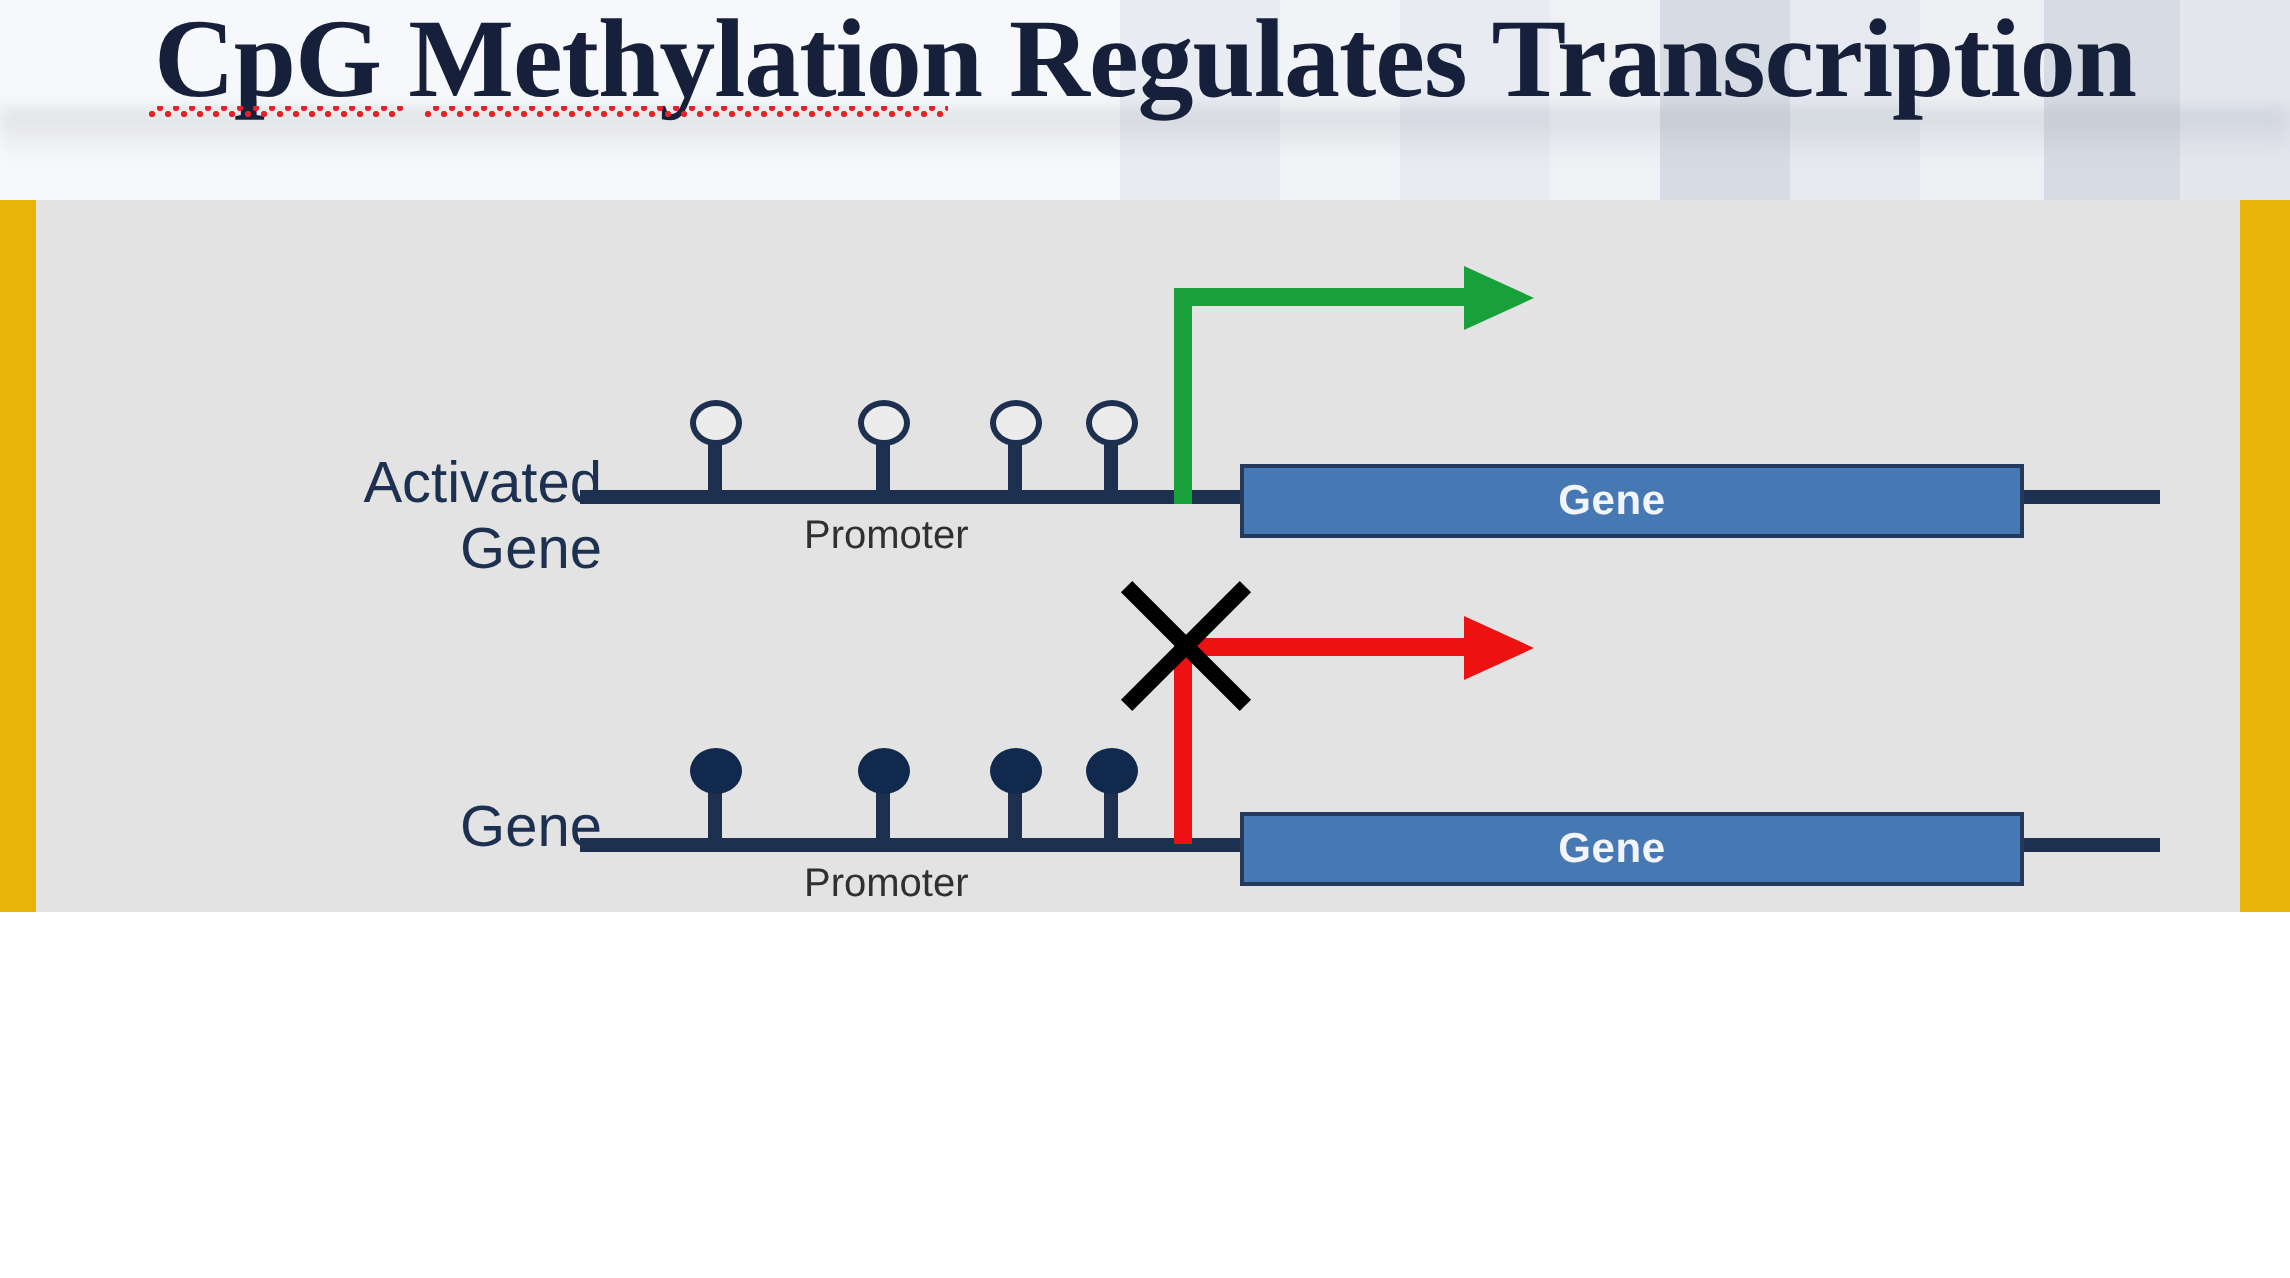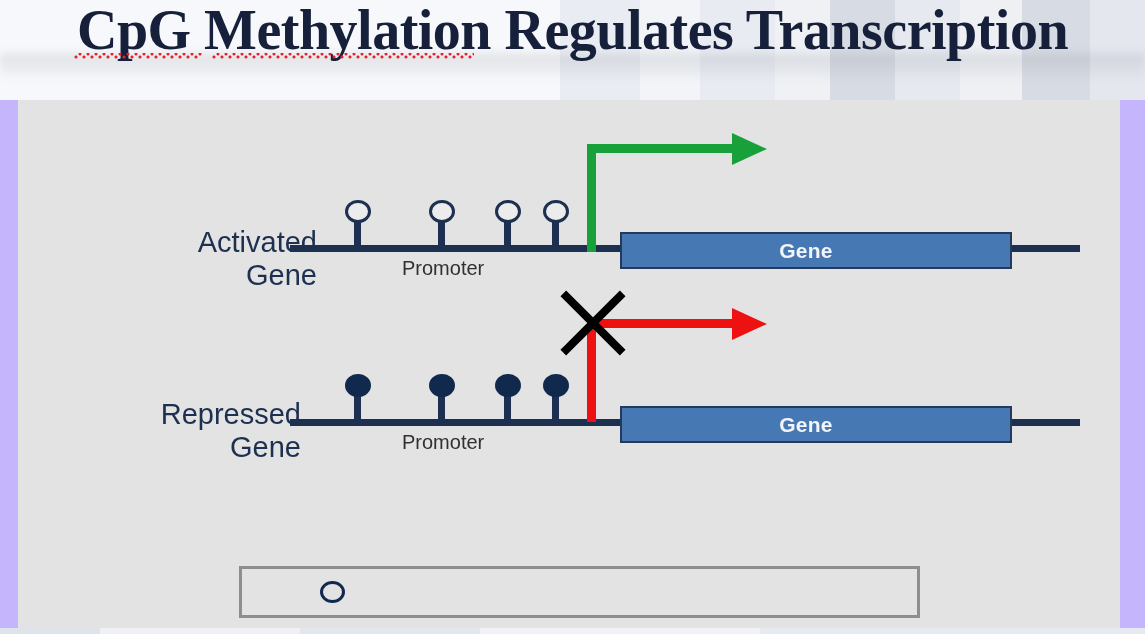--- a/index.html
+++ b/index.html
@@ -6,23 +6,23 @@
     margin: 0;
     padding: 0;
     background: #ffffff;
   }
   body {
     font-family: "Liberation Sans", sans-serif;
   }
   #slide {
     position: relative;
     width: 1145px;
-    height: 634px;
+    height: 456px;
     overflow: hidden;
-    background: #c4b5fd;
+    background: #eab308;
     text-decoration: underline;
   }
 
   
   #header-bg {
     position: absolute;
     left: 0; top: 0;
     width: 1145px; height: 100px;
     background:
       linear-gradient(90deg,
@@ -196,21 +196,21 @@
 
   <div id="header-bg"></div>
   <div id="header-shadow"></div>
 
   <div id="title">CpG Methylation Regulates Transcription</div>
   <div class="squiggle" style="left:74px; top:53px; width:128px;"></div>
   <div class="squiggle" style="left:212px; top:53px; width:262px;"></div>
 
   <div id="panel">
 
-    <div class="row-label" style="left:101px; top:126px; width:198px;">
+    <div class="row-label" style="left:85px; top:126px; width:198px;">
       <div>Activated</div>
       <div>Gene</div>
     </div>
 
     <div class="dna-line" style="left:272px; top:145px; width:790px;"></div>
 
     <div class="lolli-stem" style="left:336px; top:119px; height:27px;"></div>
     <div class="lolli-head open" style="left:327px; top:100px;"></div>
     <div class="lolli-stem" style="left:420px; top:119px; height:27px;"></div>
     <div class="lolli-head open" style="left:411px; top:100px;"></div>
@@ -223,21 +223,20 @@
 
     <div class="arrow-v" style="left:569px; top:44px; height:108px; background:#18a03a;"></div>
     <div class="arrow-h" style="left:569px; top:44px; width:149px; background:#18a03a;"></div>
     <div class="arrow-head" style="left:714px; top:32.5px; border-left:35px solid #18a03a;"></div>
 
     <div class="gene-box" style="left:602px; top:132px; width:392px;">
       <span>Gene</span>
     </div>
 
     <div class="row-label" style="left:75px; top:298px; width:208px;">
-      <div>Repressed</div>
       <div>Gene</div>
     </div>
 
     <div class="dna-line" style="left:272px; top:319px; width:790px;"></div>
 
     <div class="lolli-stem" style="left:336px; top:293px; height:27px;"></div>
     <div class="lolli-head filled" style="left:327px; top:274px;"></div>
     <div class="lolli-stem" style="left:420px; top:293px; height:27px;"></div>
     <div class="lolli-head filled" style="left:411px; top:274px;"></div>
     <div class="lolli-stem" style="left:486px; top:293px; height:27px;"></div>

